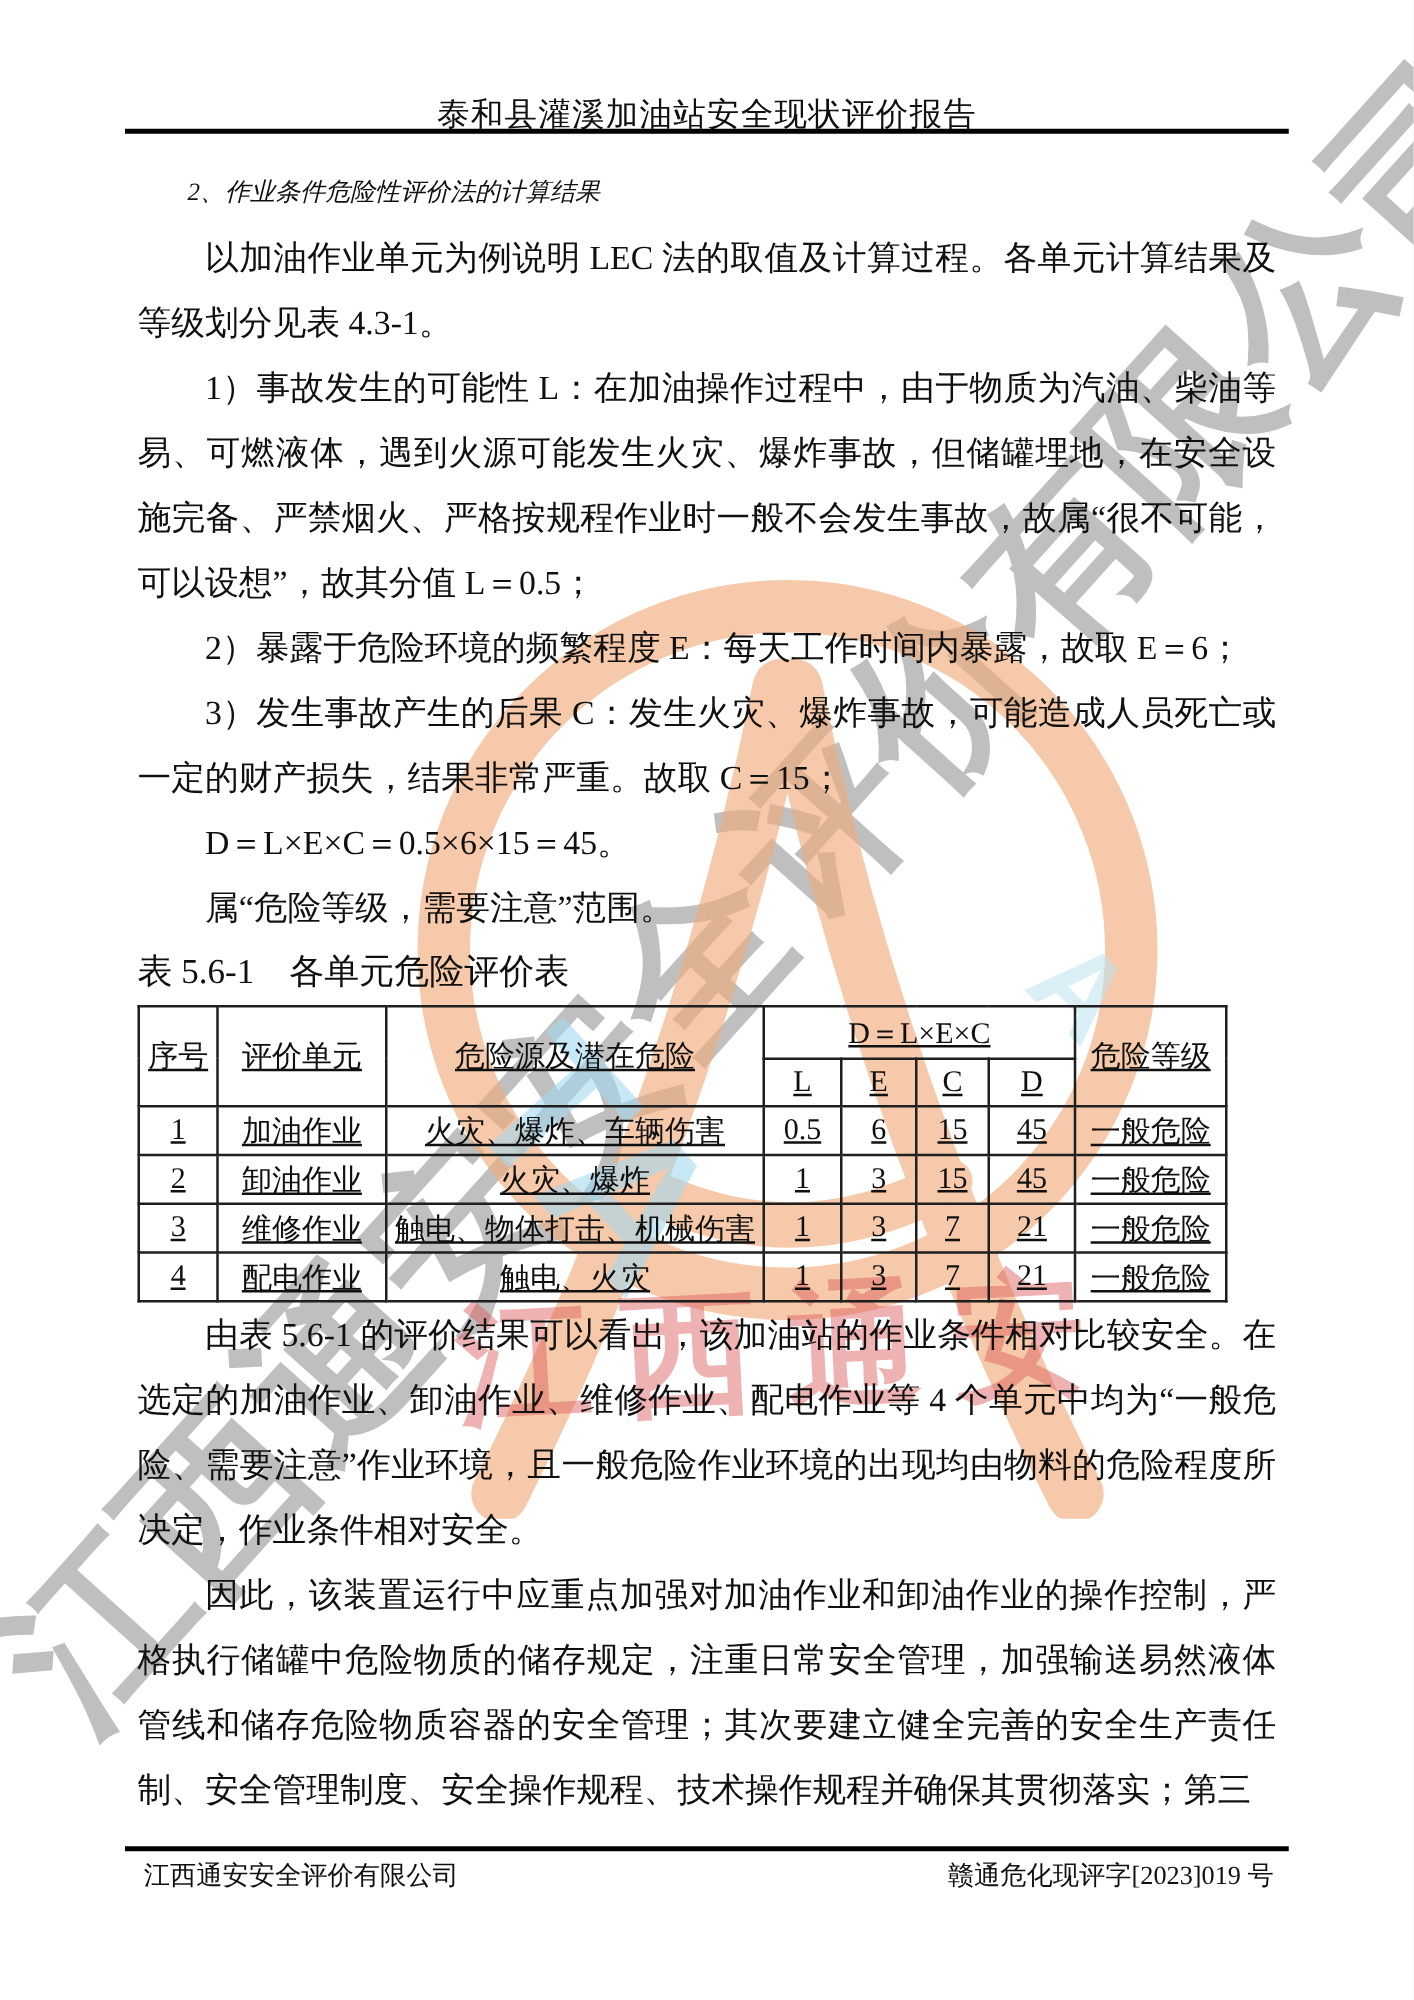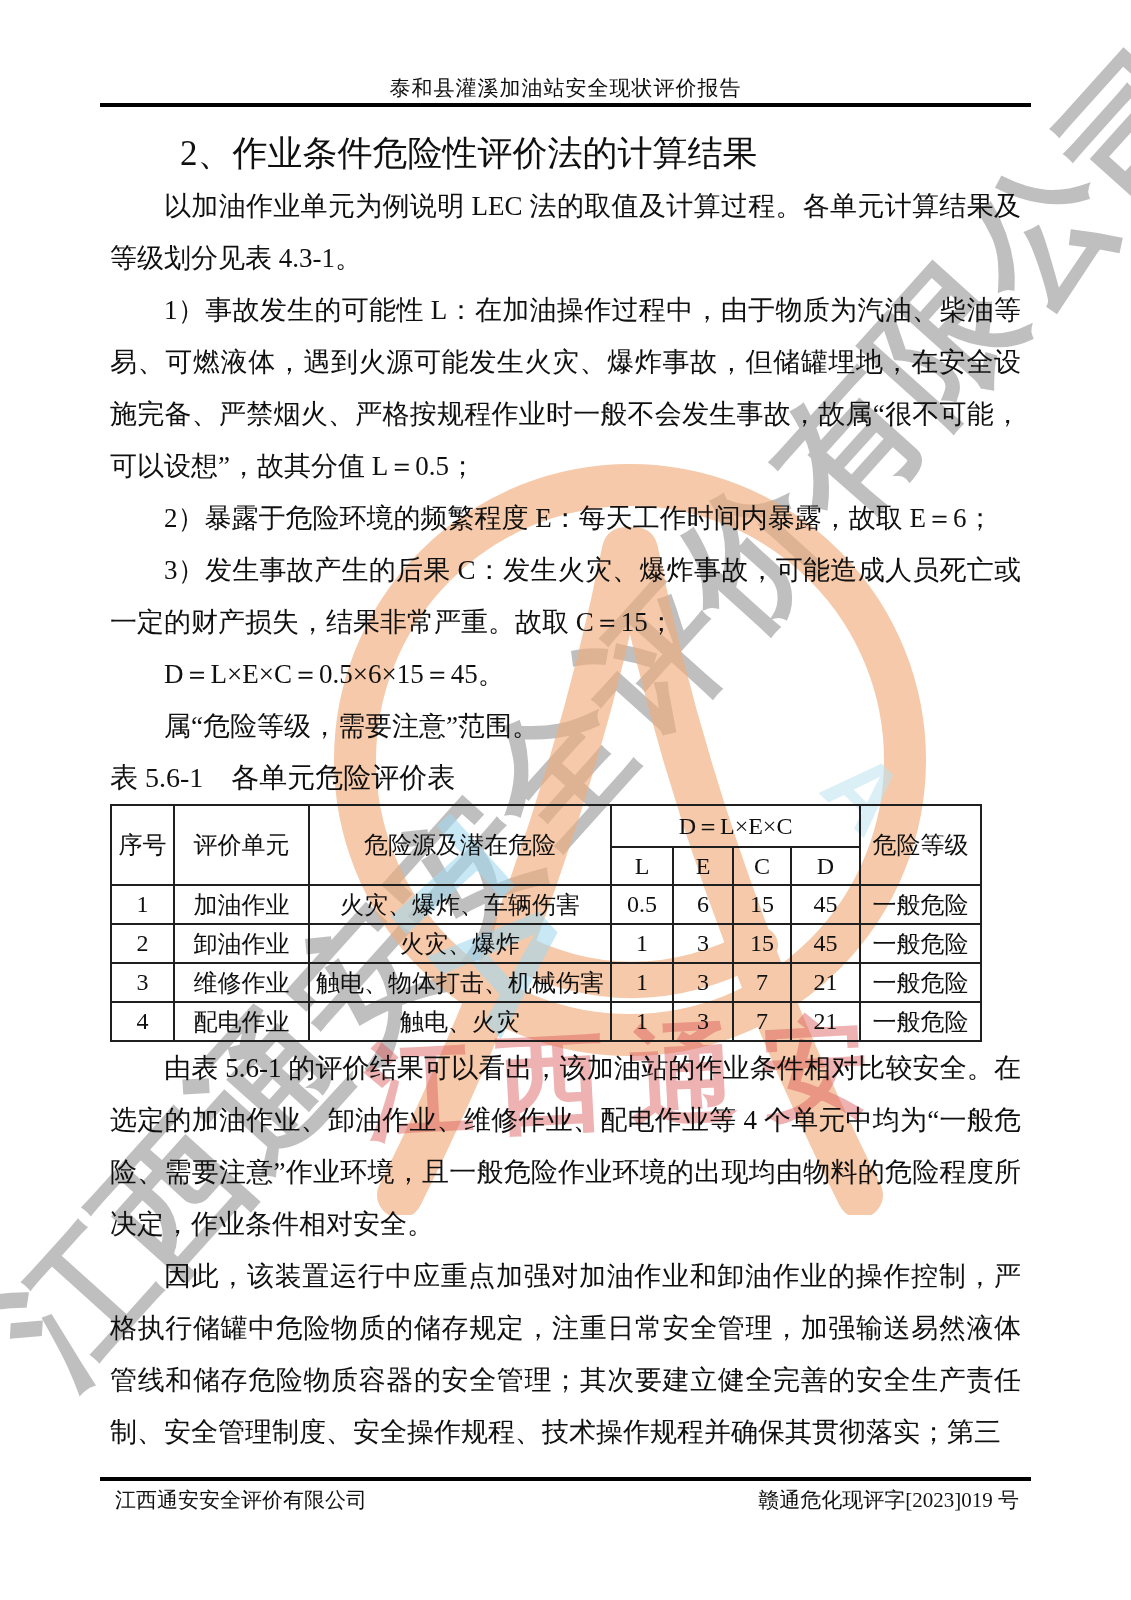--- a/index.html
+++ b/index.html
@@ -35,35 +35,35 @@
     position:absolute; left:365px; top:1025px; line-height:1;
     font-size:108px; font-weight:700; letter-spacing:24px;
     color:#dd5f5f; opacity:0.48; white-space:nowrap;
     transform:rotate(-3deg);
     font-family:"Liberation Sans","DejaVu Sans",sans-serif;
   }
   
   .content { position:absolute; inset:0; z-index:1; }
   .header-title {
     position:absolute; top:74px; left:0; right:0;
-    text-align:center; font-size:21px; letter-spacing:1px; color:#101010;font-family:Liberation Mono, monospace;
+    text-align:center; font-size:26px; letter-spacing:1px; color:#101010;font-family:Liberation Mono, monospace;
   }
   .header-rule { position:absolute; top:103px; left:100px; right:100px; height:4px; background:#000; }
 
   .body { position:absolute; top:128px; left:110px; width:911px; }
   .body p {
     margin:0; font-size:27px; line-height:52px;
     text-align:justify; text-indent:2em; color:#101010;
   }
-  .body p.heading { font-size:35px; }
+  .body p.heading { font-size:20px;font-style:italic; }
   .table-title { font-size:28px; line-height:52px; color:#101010; }
 
   table.risk {
     width:870px; border-collapse:collapse; table-layout:fixed;
-    font-size:24px; color:#101010;
+    font-size:24px; color:#101010;text-decoration:underline;
   }
   table.risk th, table.risk td {
     border:2px solid #1f1f1f; font-weight:normal;
     text-align:center; vertical-align:middle; padding:0;
   }
   tr.h1 { height:42px; }
   tr.h2 { height:38px; }
   tr.data { height:39px; }
 
   .page-number { position:absolute; top:1444px; left:0; right:0; text-align:center; font-size:20px; }

